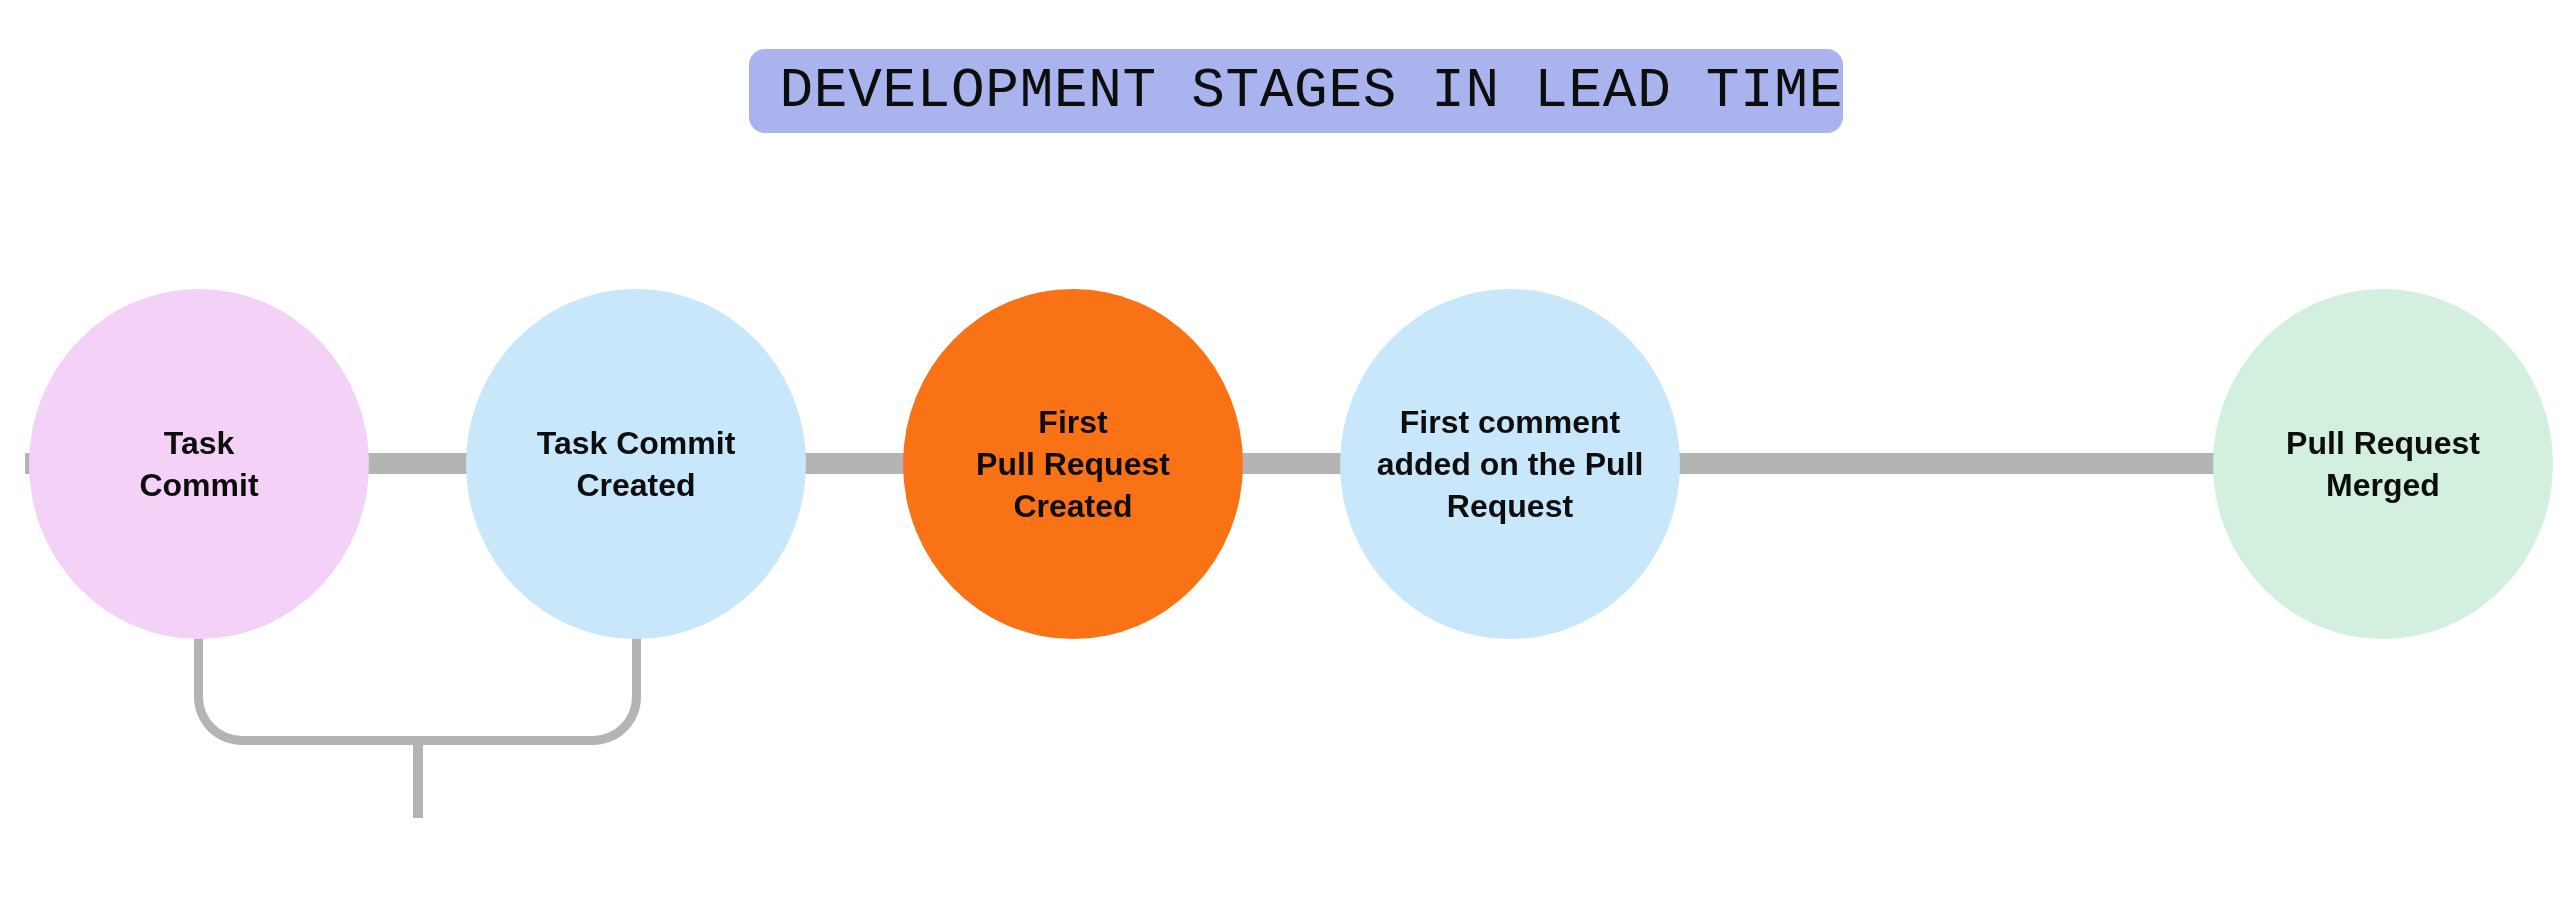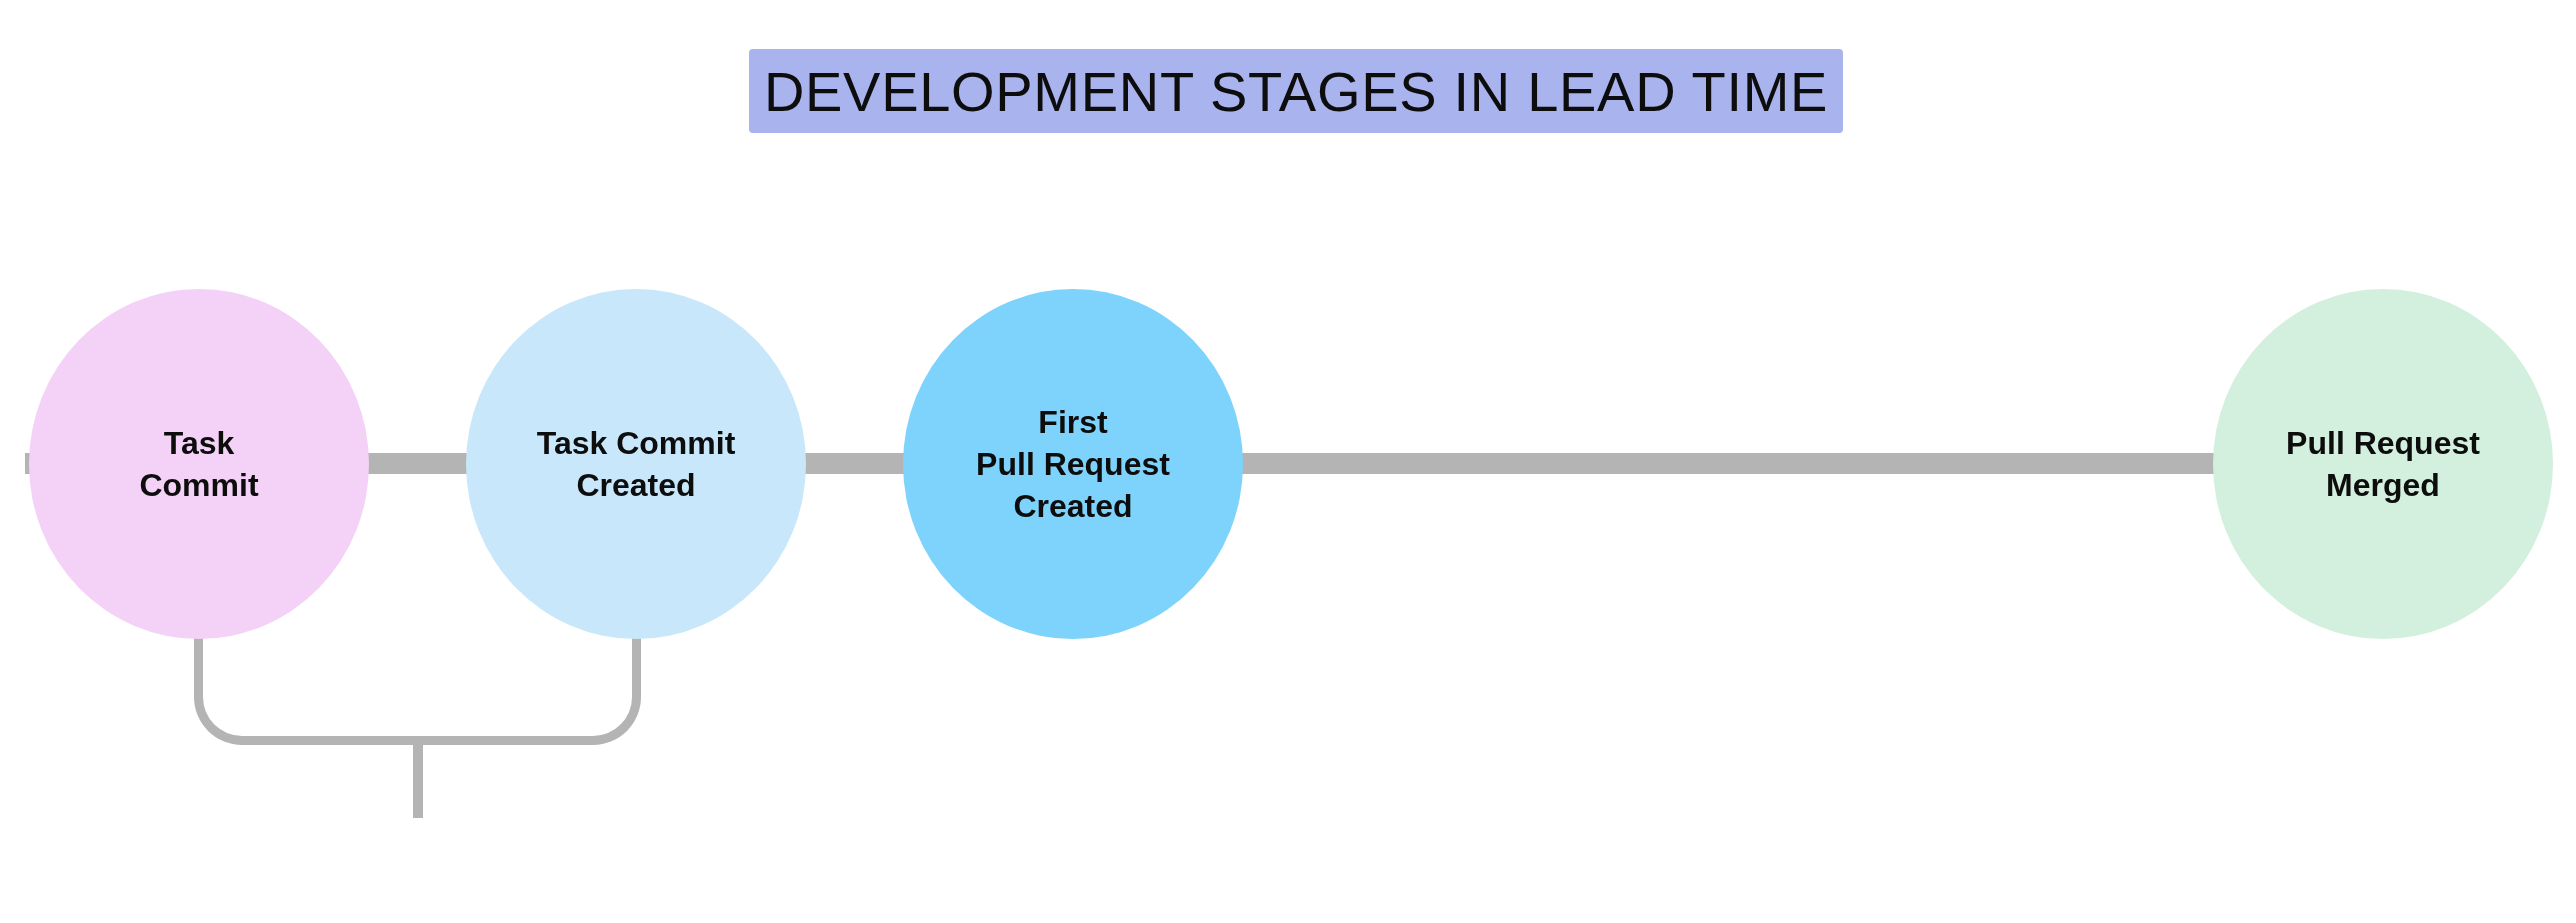--- a/index.html
+++ b/index.html
@@ -17,24 +17,25 @@
     color: #0d0d0d;
   }
 
   
   .title-box {
     position: absolute;
     left: 749px;
     top: 49px;
     width: 1094px;
     height: 84px;
-    border-radius: 4px;
+    border-radius: 16px;
     display: flex;
     align-items: center;
-    justify-content: center;
+    justify-content: flex-end;
+    font-family: Liberation Mono, monospace;
   }
   .title-text {
     font-size: 56px;
     font-weight: 400;
     letter-spacing: 0.7px;
     white-space: nowrap;
     color: #0d0d0d;
   }
 
   
@@ -139,26 +140,31 @@
   <div class="stage stage-1" style="background-color: rgb(244, 210, 247);">
     <span class="stage-label">Task
 Commit</span>
   </div>
 
   <div class="stage stage-2" style="background-color: rgb(201, 231, 250);">
     <span class="stage-label">Task Commit
 Created</span>
   </div>
 
-  <div class="stage stage-3" style="background-color: #7dd3fc;">
+  <div class="stage stage-3" style="background-color: #f97316;">
     <span class="stage-label">First
 Pull Request
 Created</span>
   </div>
 
+  <div class="stage stage-4" style="background-color: rgb(201, 231, 250);">
+    <span class="stage-label">First comment
+added on the Pull
+Request</span>
+  </div>
 
 
   <div class="stage stage-6" style="background-color: rgb(210, 240, 221);">
     <span class="stage-label">Pull Request
 Merged</span>
   </div>
 
 
 </div>
 

